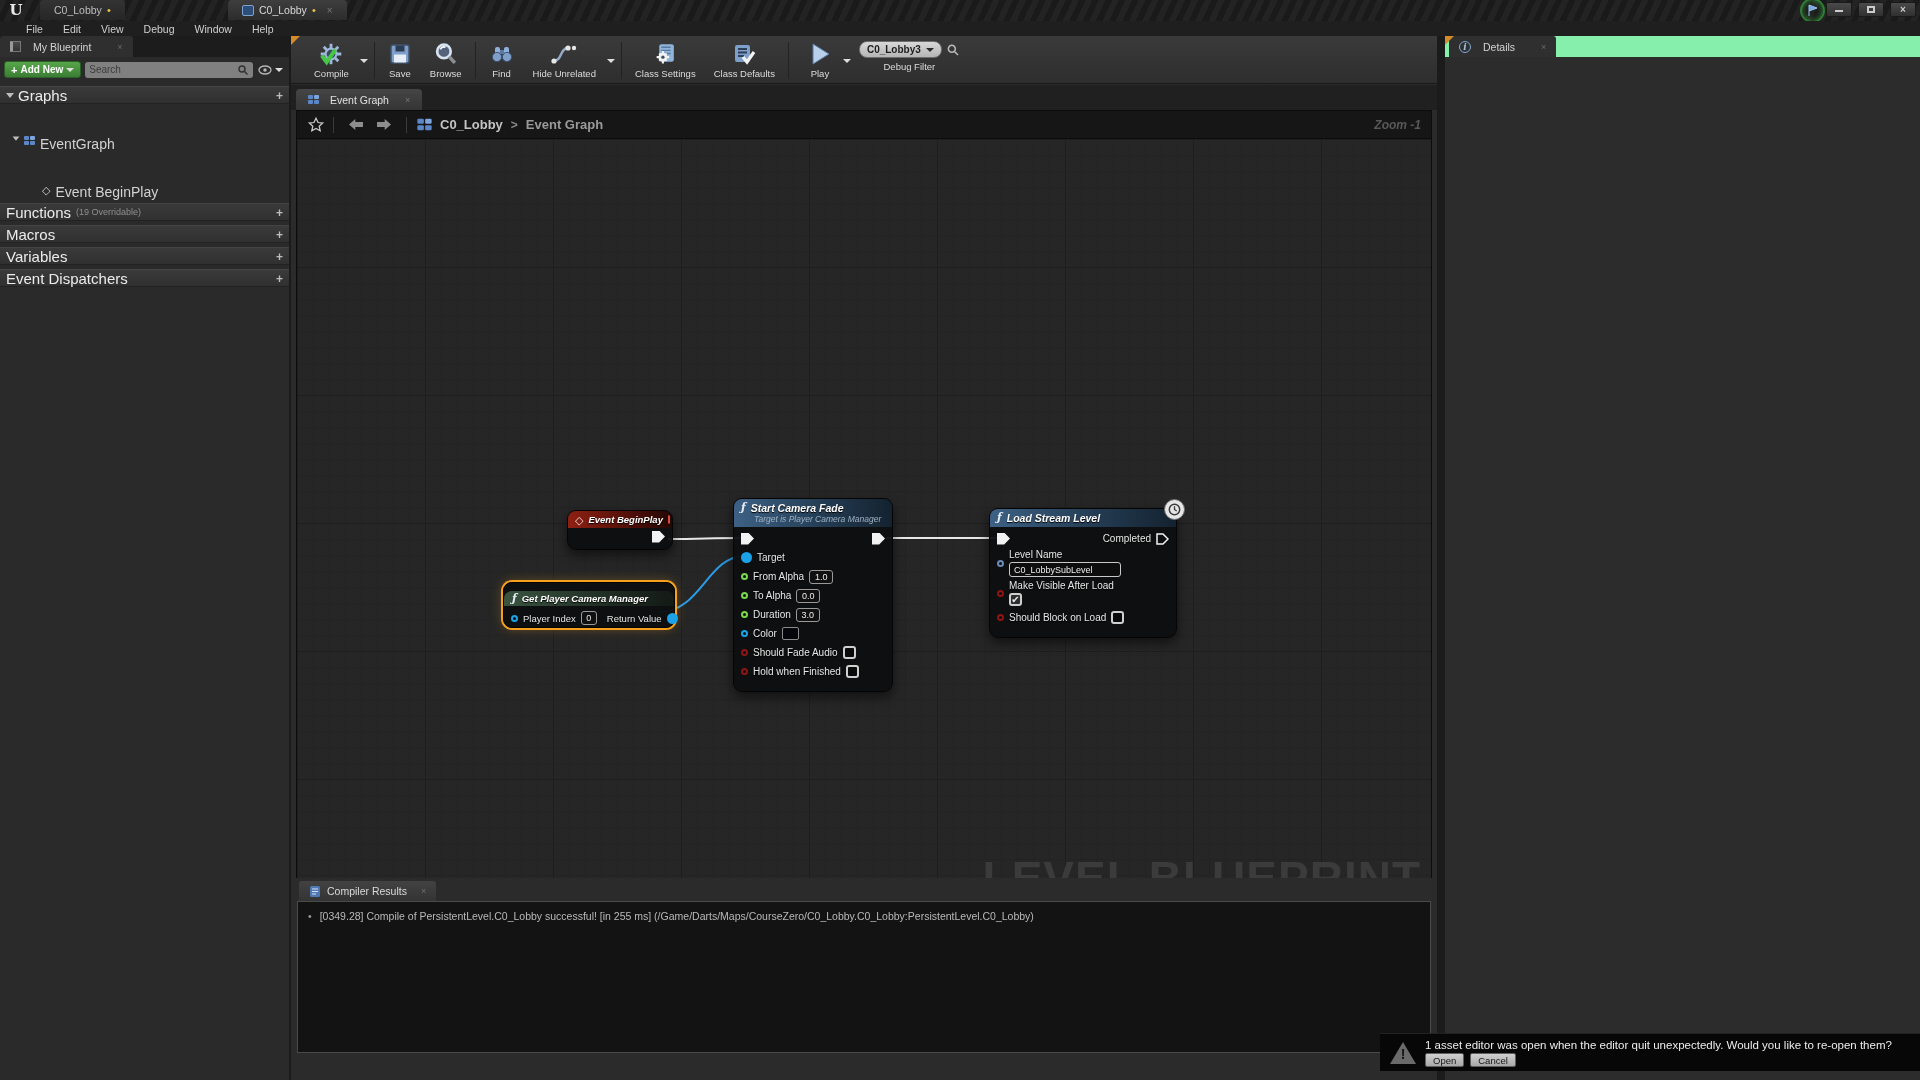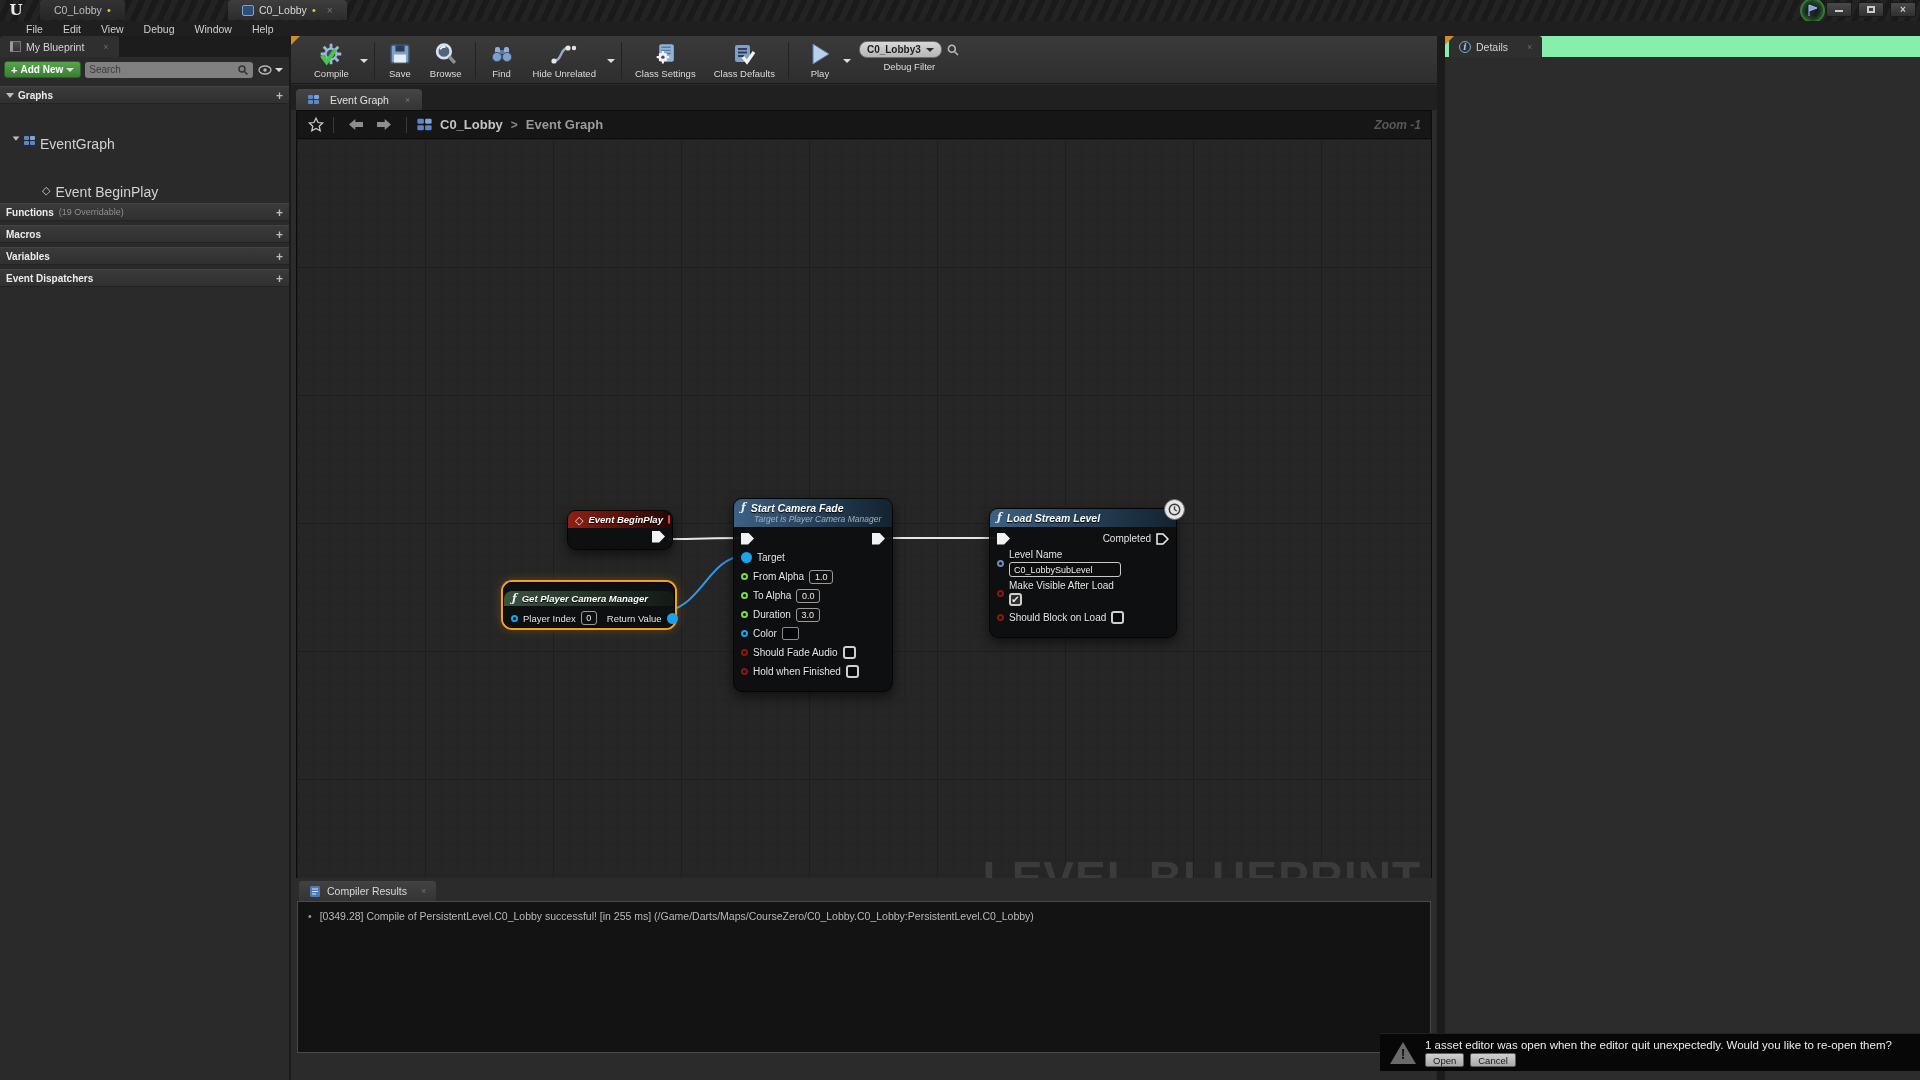--- a/index.html
+++ b/index.html
@@ -27,38 +27,38 @@
   .max-glyph{display:inline-block;width:8px;height:7px;border:2px solid #ccc;}
   .news-icon{position:absolute;right:95px;top:-2px;width:25px;height:25px;border-radius:50%;
     border:2px solid #2f7d35;box-shadow:0 0 6px #2f7d35 inset;display:flex;align-items:center;justify-content:center;}
   
   .menubar{position:absolute;left:0;top:21px;width:1920px;height:15px;background:#1f1f1f;
     display:flex;align-items:center;padding-left:16px;}
   .menu-item{font-size:10.5px;color:#cfcfcf;padding:0 10px;}
   
   .left-panel{position:absolute;left:0;top:36px;width:289px;height:1044px;background:#2a2a2a;}
   .panel-tabstrip{height:21px;background:#1c1c1c;display:flex;}
-  .panel-tab{display:flex;align-items:center;gap:5px;padding:0 10px;background:#2f2f2f;
+  .panel-tab{display:flex;align-items:center;gap:12px;padding:0 10px;background:#2f2f2f;
     border-radius:3px 3px 0 0;font-size:10.5px;color:#d4d4d4;}
   .panel-tab .tab-close{color:#6a6a6a;font-size:9px;margin-left:14px;}
   .book-icon{width:11px;height:11px;background:linear-gradient(#4a4a4a,#333);border:1px solid #777;border-left:3px solid #9a9a9a;border-radius:1px;}
   .mbp-toolbar{display:flex;align-items:center;gap:4px;padding:4px 4px;}
   .addnew-btn{display:flex;align-items:center;gap:3px;background:linear-gradient(#57a64a,#3a7d34);
     border:1px solid #2c5e27;border-radius:3px;color:#fff;font-weight:bold;font-size:10px;padding:2px 6px;height:17px;}
   .addnew-btn .plus::before{content:"+";font-size:11px;}
   .caret-down{width:0;height:0;border-left:4px solid transparent;border-right:4px solid transparent;border-top:4px solid #dedede;}
   .caret-down.dark{border-top-color:#2c2c2c;}
   .search-field{flex:1;display:flex;align-items:center;background:#808080;border-radius:3px;height:16px;padding:0 4px;}
   .search-field input{flex:1;background:transparent;border:none;outline:none;font-size:10px;color:#222;font-family:inherit;}
   .search-field input::placeholder{color:#3c3c3c;}
   .eye-wrap{display:flex;align-items:center;gap:2px;padding-right:2px;}
   .mbp-tree{margin-top:4px;}
   .tree-header{display:flex;align-items:center;height:18px;padding:0 6px;
     background:linear-gradient(#3a3a3a,#303030);border-top:1px solid #444;border-bottom:1px solid #222;}
-  .tree-header .hdr-label{font-size:10px;font-weight:bold;color:#ececec;}
+  .tree-header .hdr-label{font-size:15px;font-weight:normal;color:#ececec;}
   .tree-header .hdr-hint{font-size:9px;color:#8f8f8f;margin-left:5px;}
   .tree-header .spacer{flex:1;}
   .plus-icon::before{content:"+";color:#bdbdbd;font-size:12px;font-weight:bold;}
   .tw{width:0;height:0;border-left:4px solid transparent;border-right:4px solid transparent;border-top:5px solid #bdbdbd;margin-right:4px;}
   .tree-item{display:flex;height:16px;font-size:14px;color:#d2d2d2;margin-top:32px;}
   .grid-icon{display:grid;grid-template-columns:5px 5px;grid-template-rows:4px 4px;gap:1px;margin-right:5px;}
   .grid-icon i{background:#5b87c9;border-radius:1px;}
   .grid-icon i:nth-child(2){background:#7ca4dd;}
   .diamond-icon{color:#cfcfcf;font-size:11px;margin-right:5px;}
   .diamond-icon::before{content:"◇";}

